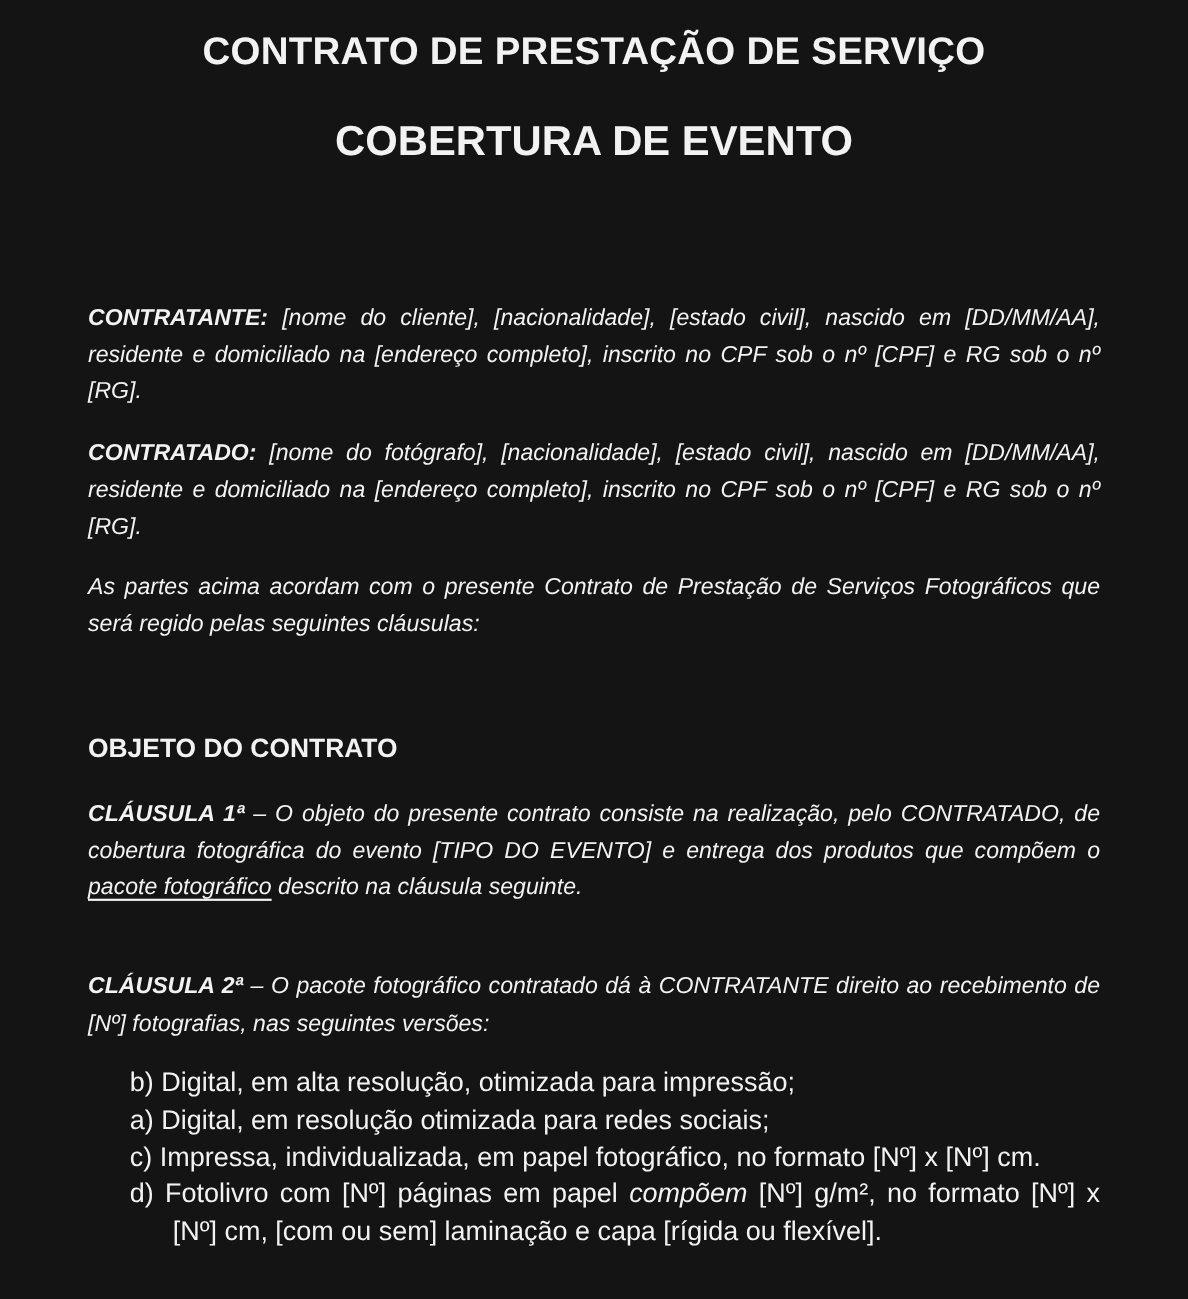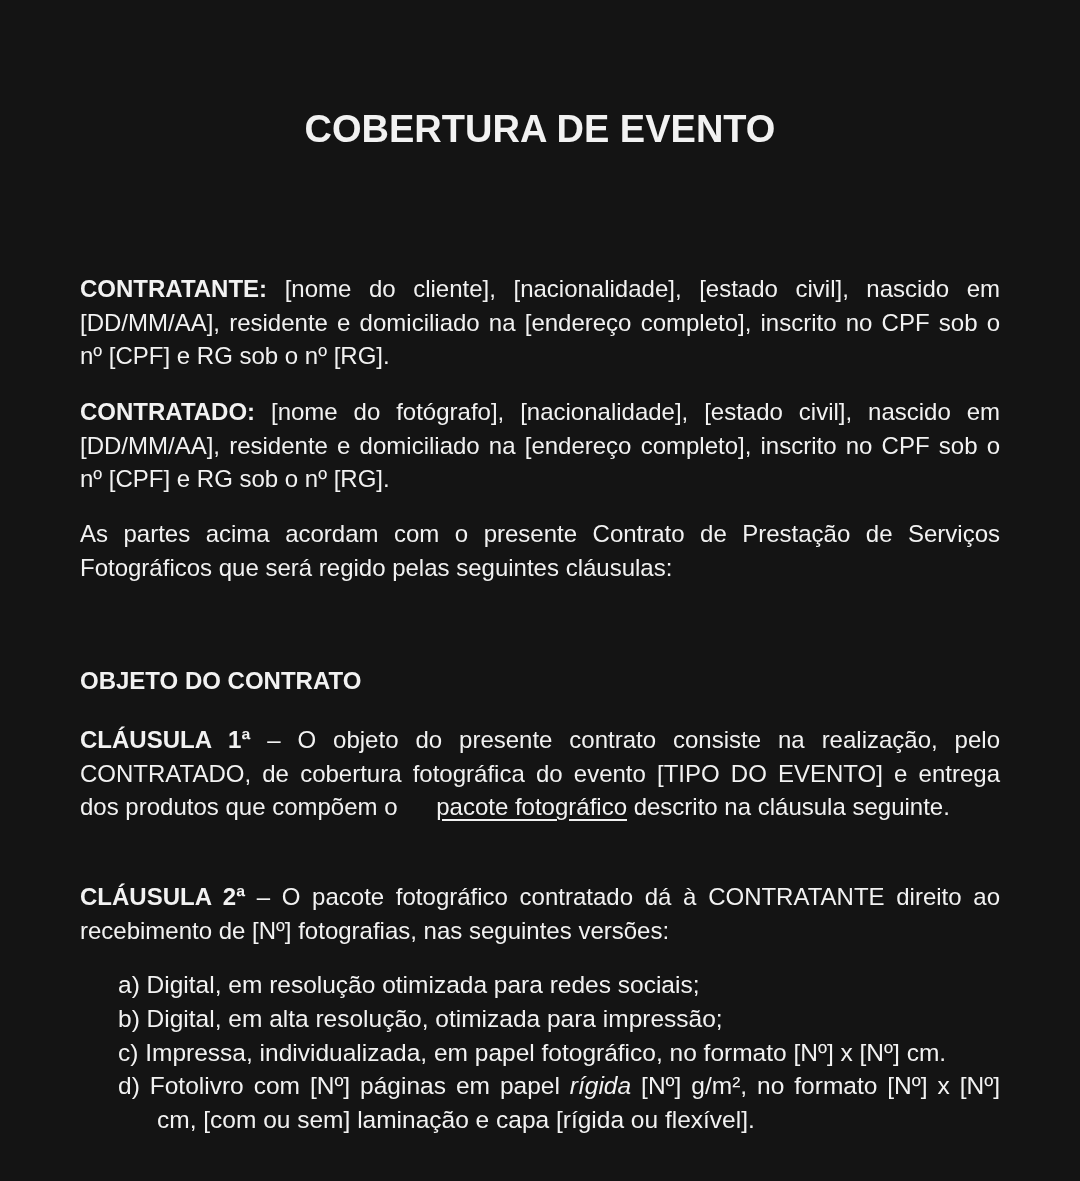--- a/index.html
+++ b/index.html
@@ -35,27 +35,28 @@
       top: 110px;
       text-align: center;
       font-weight: bold;
       font-size: 38px;
       line-height: 38px;
     }
     .content {
       position: absolute;
       left: 80px;
       width: 920px;
-      font-size: 24px;
+      font-size: 21px;
       line-height: 33.7px;
       text-align: justify;
+      font-style: italic;
     }
     .para { margin: 0; }
     .b { font-weight: bold; }
-    .u { text-decoration: underline; text-underline-offset: 4px; margin-left: 32px; }
+    .u { text-decoration: underline; text-underline-offset: 4px; }
     .i { font-style: italic; }
     .section-heading {
       position: absolute;
       left: 80px;
       top: 662px;
       font-weight: bold;
       font-size: 24px;
       line-height: 38px;
     }
     .list {
@@ -75,20 +76,21 @@
       text-align: justify;
       text-align-last: left;
     }
     .list li.wide { text-align: justify; }
   </style>
 </head>
 <body>
 
 <div class="page">
 
+  <div class="title">CONTRATO DE PRESTAÇÃO DE SERVIÇO</div>
   <div class="subtitle">COBERTURA DE EVENTO</div>
 
   <div class="content" style="top: 272px;">
     <p class="para"><span class="b">CONTRATANTE:</span><span> [nome do cliente], [nacionalidade], [estado civil], nascido em [DD/MM/AA], residente e domiciliado na [endereço completo], inscrito no CPF sob o nº [CPF] e RG sob o nº [RG].</span></p>
   </div>
 
   <div class="content" style="top: 395px;">
     <p class="para"><span class="b">CONTRATADO:</span><span> [nome do fotógrafo], [nacionalidade], [estado civil], nascido em [DD/MM/AA], residente e domiciliado na [endereço completo], inscrito no CPF sob o nº [CPF] e RG sob o nº [RG].</span></p>
   </div>
 
@@ -100,19 +102,19 @@
 
   <div class="content" style="top: 723px;">
     <p class="para"><span class="b">CLÁUSULA 1ª</span><span> – O objeto do presente contrato consiste na realização, pelo CONTRATADO, de cobertura fotográfica do evento [TIPO DO EVENTO] e entrega dos produtos que compõem o </span><span class="u">pacote fotográfico</span><span> descrito na cláusula seguinte.</span></p>
   </div>
 
   <div class="content" style="top: 880px;">
     <p class="para"><span class="b">CLÁUSULA 2ª</span><span> – O pacote fotográfico contratado dá à CONTRATANTE direito ao recebimento de [Nº] fotografias, nas seguintes versões:</span></p>
   </div>
 
   <ul class="list">
+    <li>b) Digital, em alta resolução, otimizada para impressão;</li>
     <li>a) Digital, em resolução otimizada para redes sociais;</li>
-    <li>b) Digital, em alta resolução, otimizada para impressão;</li>
     <li>c) Impressa, individualizada, em papel fotográfico, no formato [Nº] x [Nº] cm.</li>
-    <li class="wide"><span>d) Fotolivro com [Nº] páginas em papel </span><span class="i">rígida</span><span> [Nº] g/m², no formato [Nº] x [Nº] cm, [com ou sem] laminação e capa [rígida ou flexível].</span></li>
+    <li class="wide"><span>d) Fotolivro com [Nº] páginas em papel </span><span class="i">compõem</span><span> [Nº] g/m², no formato [Nº] x [Nº] cm, [com ou sem] laminação e capa [rígida ou flexível].</span></li>
   </ul>
 
 </div>
 
 </body></html>

